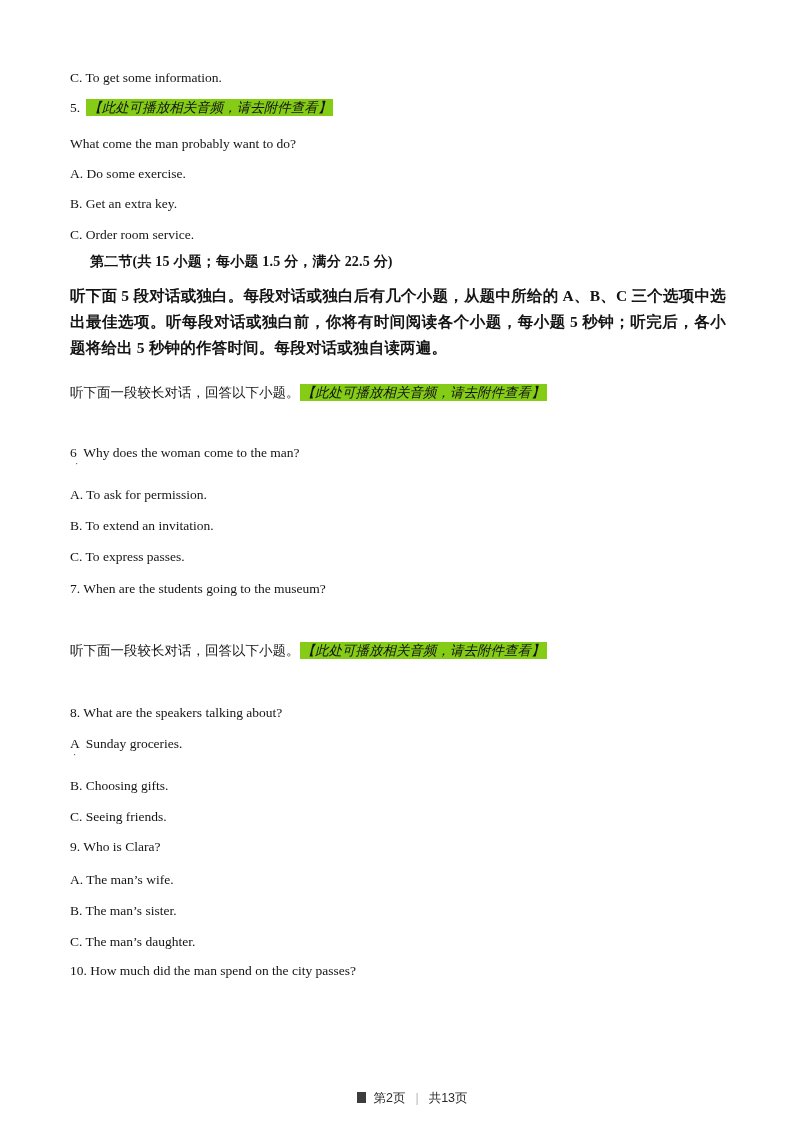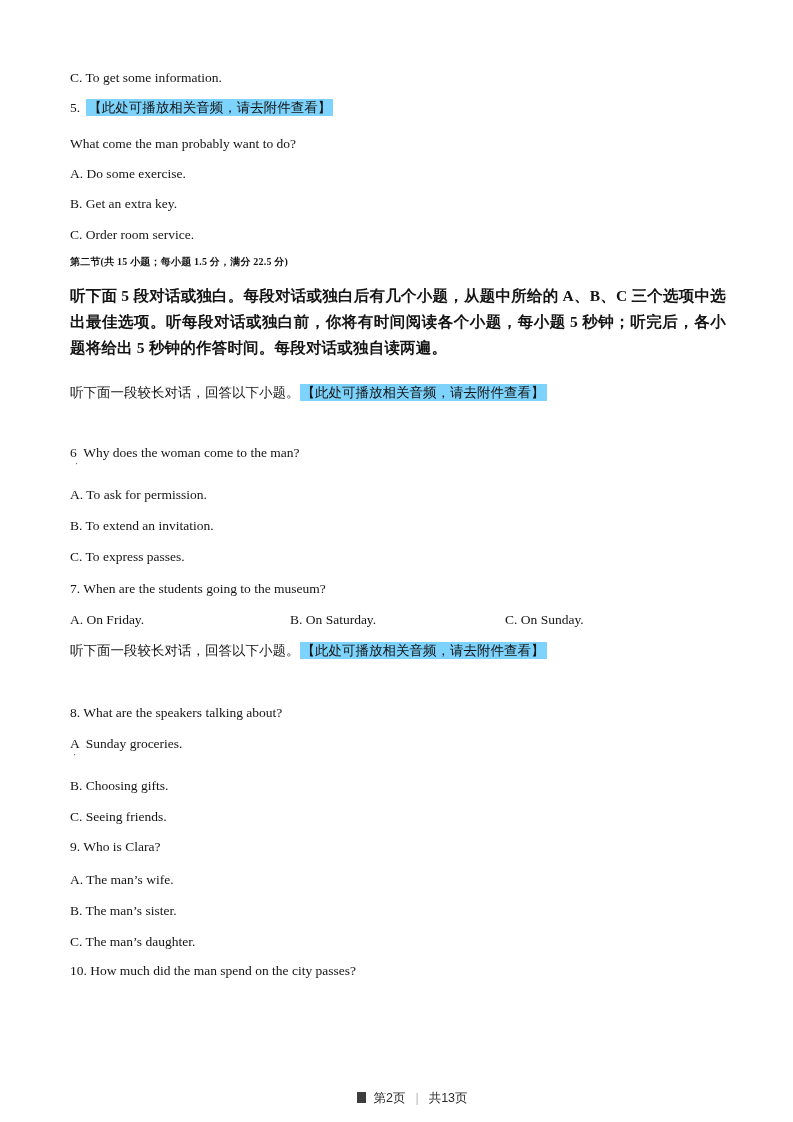--- a/index.html
+++ b/index.html
@@ -10,27 +10,29 @@
     color:#141414;
   }
   .page { position:relative; width:793px; height:1122px; overflow:hidden; background:#ffffff; }
   .line {
     position:absolute; left:70px;
     font-size:13.5px; line-height:22px;
     white-space:pre;
   }
   .num { margin-right:6px; }
   .audio-note {
-    background:#7dd3fc;
+    background:#84cc16;
     padding:1px 2px;
+    font-style:italic;
   }
   .heading {
     font-weight:bold;
-    font-size:10px;
+    font-size:14px;
     letter-spacing:0.2px;
+    margin-left:20px;
   }
   .instructions {
     position:absolute; left:70px; width:656px;
     font-weight:bold;
     font-size:15.5px; line-height:26px;
     text-align:justify;
     letter-spacing:0.2px;
   }
   .opt-row { position:absolute; left:70px; width:660px; height:22px; }
   .opt-row .col { position:absolute; top:0; font-size:13.5px; line-height:22px; white-space:pre; }
@@ -69,25 +71,20 @@
 
   <div class="line" style="top:382px"><span>听下面一段较长对话，回答以下小题。</span><span class="audio-note">【此处可播放相关音频，请去附件查看】</span></div>
 
   <div class="line" style="top:442px">6  Why does the woman come to the man?</div>
   <div class="stray" style="left:75px; top:459px">·</div>
   <div class="line" style="top:484px">A. To ask for permission.</div>
   <div class="line" style="top:515px">B. To extend an invitation.</div>
   <div class="line" style="top:546px">C. To express passes.</div>
 
   <div class="line" style="top:578px">7. When are the students going to the museum?</div>
-  <div class="opt-row" style="top:609px">
-    <span class="col col-a">A. On Friday.</span>
-    <span class="col col-b">B. On Saturday.</span>
-    <span class="col col-c">C. On Sunday.</span>
-  </div>
 
   <div class="line" style="top:640px"><span>听下面一段较长对话，回答以下小题。</span><span class="audio-note">【此处可播放相关音频，请去附件查看】</span></div>
 
   <div class="line" style="top:702px">8. What are the speakers talking about?</div>
   <div class="line" style="top:733px">A  Sunday groceries.</div>
   <div class="stray" style="left:73px; top:750px">·</div>
   <div class="line" style="top:775px">B. Choosing gifts.</div>
   <div class="line" style="top:806px">C. Seeing friends.</div>
 
   <div class="line" style="top:836px">9. Who is Clara?</div>

